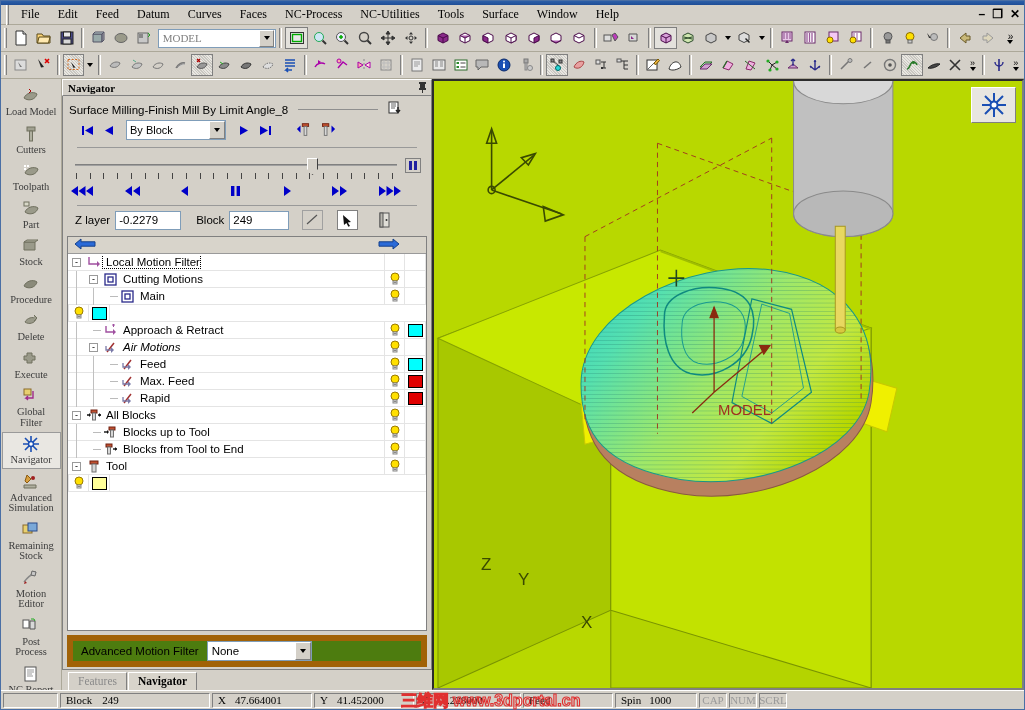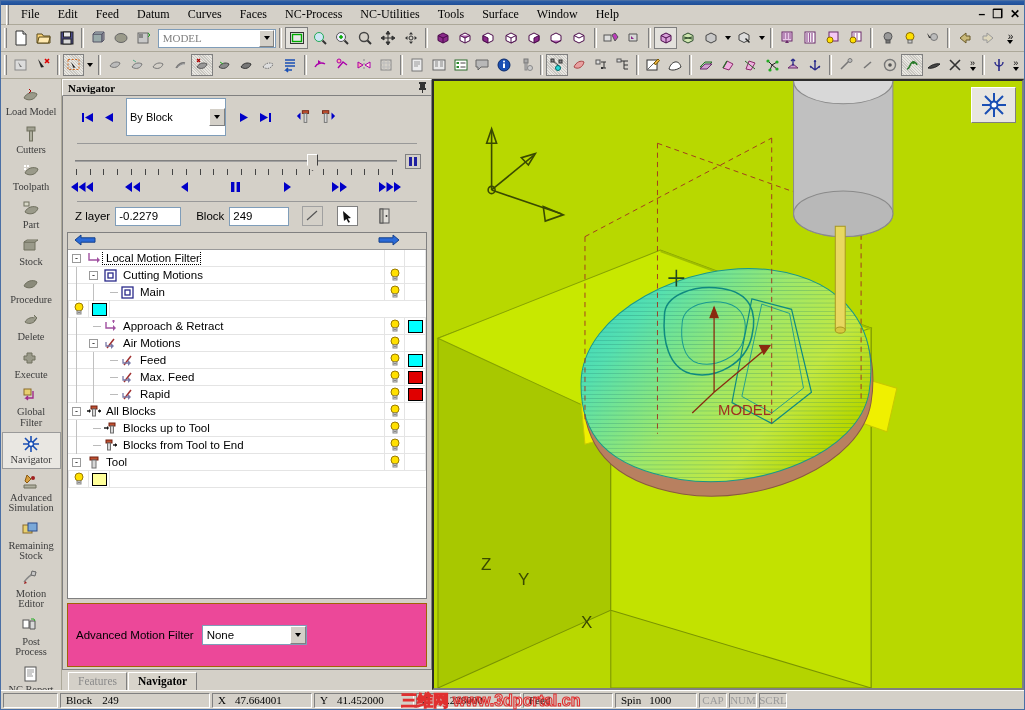--- a/index.html
+++ b/index.html
@@ -146,21 +146,21 @@
     font-size: 11.5px; color: #000;
   }
   .sim-rule { flex: 1 1 auto; height: 1px; background: #8f8f8f; margin: 0 4px; }
 
   .playrow { display: flex; align-items: center; gap: 4px; padding: 2px 0 4px 15px; }
   .navbtn {
     width: 18px; height: 18px; display:flex;align-items:center;justify-content:center;
     cursor: default; color: #0000c8;
   }
   .byblock {
-    width: 100px; height: 38px; background: #fff; border: 1px solid #7f9db9;
+    width: 100px; height: 20px; background: #fff; border: 1px solid #7f9db9;
     display: flex; align-items: center; justify-content: space-between;
     font-size: 11px; padding-left: 3px; margin: 0 4px;
   }
   .byblock .cbtn {
     width: 16px; height: 18px; background: #d4d0c8;
     border: 1px solid #fff; border-right-color:#808080; border-bottom-color:#808080;
     display:flex;align-items:center;justify-content:center;
   }
 
   .slider-area { padding: 6px 10px 0 12px; }
@@ -221,22 +221,22 @@
     display:flex; align-items:center; justify-content:center;
     font-size: 9px; line-height: 7px; color:#000; flex: 0 0 9px;
   }
   .tcol-bulb { width: 20px; flex: 0 0 20px; display:flex;align-items:center;justify-content:center;
                border-left:1px solid #e4e4e4; height: 17px;}
   .tcol-color { width: 22px; flex: 0 0 22px; display:flex;align-items:center;justify-content:center;
                 border-left:1px solid #e4e4e4; border-right:1px solid #e4e4e4; height:17px;}
   .swatch { width: 15px; height: 13px; border: 1px solid #000; }
 
   .amf-box {
-    margin: 4px 4px 2px; padding: 21px 8px;
-    border: 1px solid #a16207; background:#ec4899;
+    margin: 4px 4px 2px; padding: 0 8px;
+    border: 6px solid #a16207; background:#4d7c0f;
     display:flex; align-items:center; gap: 8px; font-size: 11.5px;
   }
   .amf-combo {
     width: 105px; height: 20px; background:#fff; border:1px solid #7f9db9;
     display:flex;align-items:center;justify-content:space-between; padding-left:4px; font-size:11.5px;
   }
   .amf-combo .cbtn {
     width: 16px; height: 18px; background:#d4d0c8;
     border:1px solid #fff;border-right-color:#808080;border-bottom-color:#808080;
     display:flex;align-items:center;justify-content:center;
@@ -984,20 +984,33 @@
         <span>Navigator</span>
         <span class="pin">
           <svg width="10" height="12" viewBox="0 0 10 12">
               <path d="M2 1h6v2H7v4h1v2H5v3H4V9H1V7h1V3H1V1z" fill="#333"></path>
             </svg>
         </span>
       </div>
 
       <div class="nav-inner">
 
+        <div class="sim-header">
+          <div class="sim-opname">
+            <span>Surface Milling-Finish Mill By Limit Angle_8</span>
+            <span class="sim-rule"></span>
+            <span style="margin-right:22px;">
+              <svg width="15" height="15" viewBox="0 0 15 15">
+                  <rect x="1" y="1" width="9" height="11" fill="#fff" stroke="#333"></rect>
+                  <path d="M3 3h5M3 5h5M3 7h4" stroke="#666"></path>
+                  <path d="M10 6v5M8 9l2 2.5L12 9" fill="none" stroke="#222" stroke-width="1.4"></path>
+                </svg>
+            </span>
+          </div>
+        </div>
 
         <div class="playrow">
           <span class="navbtn">
             <svg width="13" height="13" viewBox="0 0 13 13">
                 <rect x="1" y="2" width="2" height="9" fill="#0000c8"></rect>
                 <path d="M12 2L4 6.5 12 11z" fill="#0000c8"></path>
               </svg>
           </span>
           <span class="navbtn">
             <svg width="13" height="13" viewBox="0 0 13 13">
@@ -1279,21 +1292,21 @@
                   <span style="width: 17px; flex: 0 0 17px; display: flex; align-items: center; justify-content: center;">
                     <span class="expander">-</span>
                   </span>
                   <span style="width: 18px; flex: 0 0 18px; display: flex; align-items: center; justify-content: center;">
                     <svg width="14" height="13" viewBox="0 0 14 13">
                       <path d="M3 11L10 2" stroke="#a03030" stroke-width="1.5"></path>
                       <path d="M2 5v4h5" fill="none" stroke="#7a7aa8" stroke-width="1.3"></path>
                       <path d="M7 6l3 3-3 3z" fill="#7a7aa8"></path>
                     </svg>
                   </span>
-                  <span style="padding-left: 3px;">Air Motions</span>
+                  <span style="padding-left: 3px; font-style: italic;">Air Motions</span>
                 </div>
                 <div class="tcol-bulb">
                   <svg width="12" height="14" viewBox="0 0 12 14">
                     <circle cx="6" cy="5" r="4" fill="#ffe000" stroke="#9a7a00"></circle>
                     <rect x="4" y="9" width="4" height="3" fill="#e8e8e8" stroke="#888"></rect>
                     <path d="M4.5 10.5h3" stroke="#888"></path>
                   </svg>
                 </div>
                 <div class="tcol-color"></div>
               </div>

